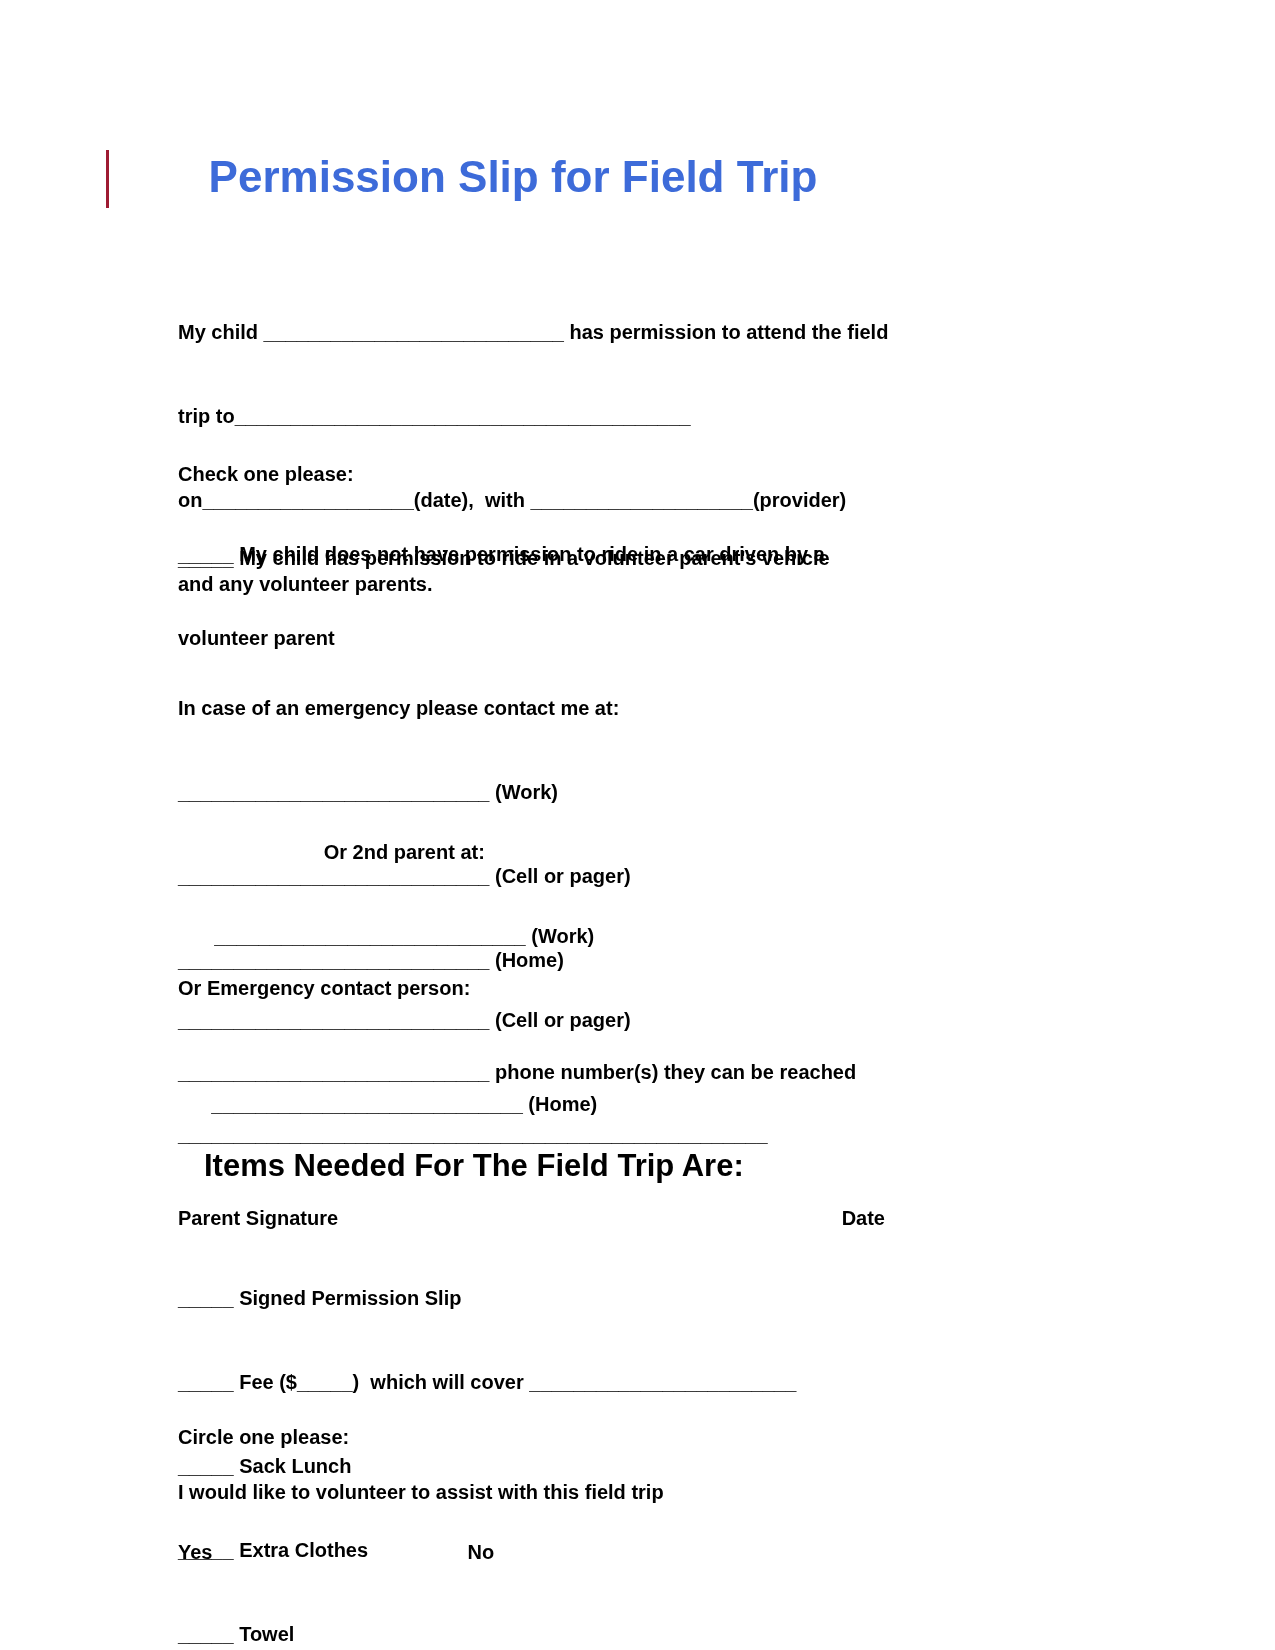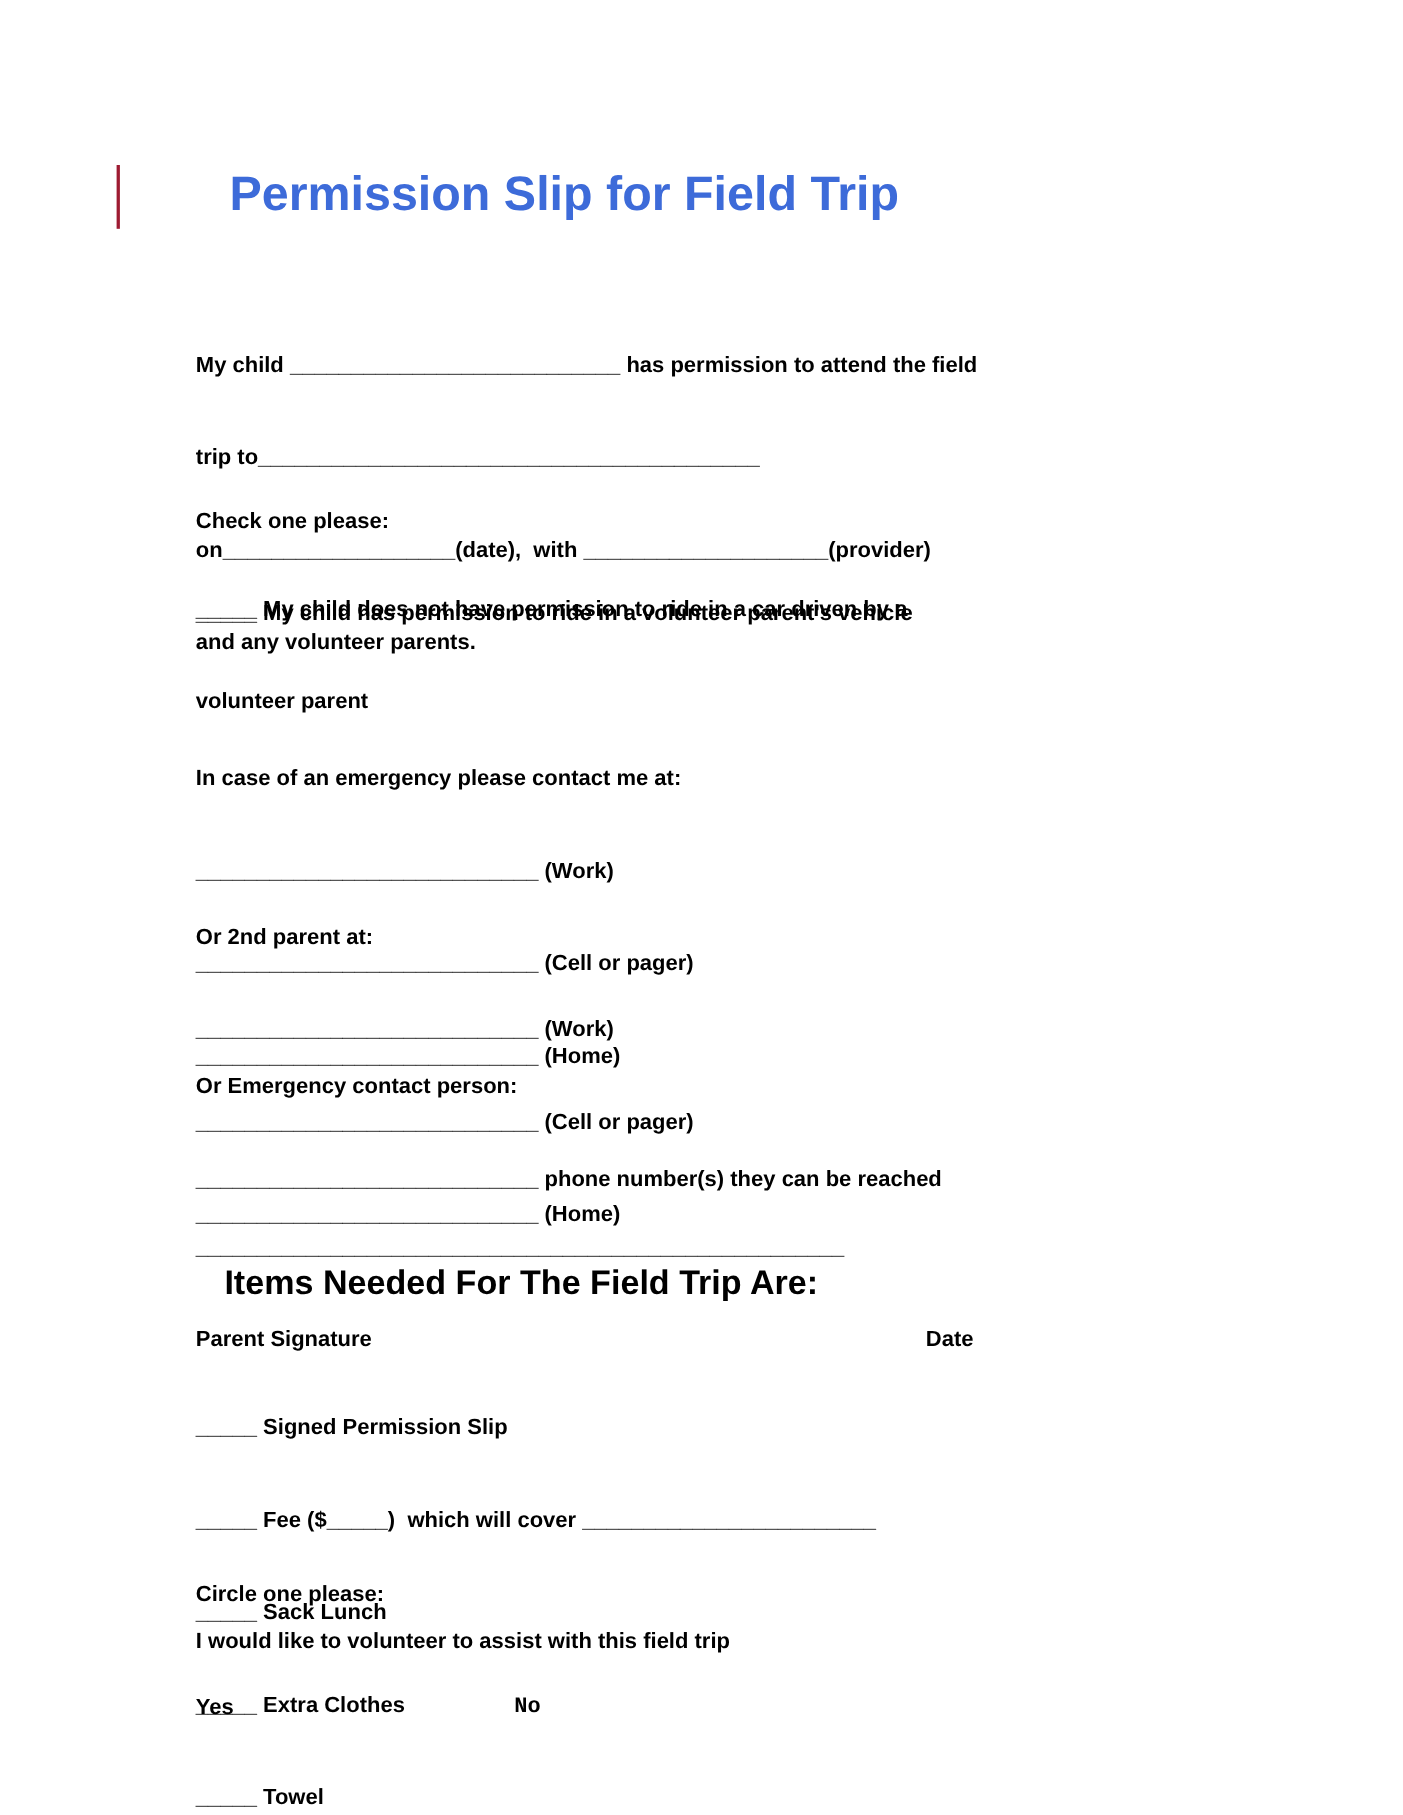--- a/index.html
+++ b/index.html
@@ -43,21 +43,21 @@
     display: flex;
     justify-content: space-between;
     width: 707px;
   }
   .items-heading {
     font-size: 31px;
     line-height: 36px;
     margin-left: 26px;
   }
   .yes-no { display: flex; }
-  .no-opt { margin-left: 255px; font-family: Liberation Mono, monospace; }
+  .no-opt { margin-left: 255px; }
 </style>
 </head>
 <body>
 
 <div class="page">
 
   <div class="change-bar"></div>
 
   <div class="doc-title">Permission Slip for Field Trip</div>
 
@@ -78,21 +78,21 @@
     <div>volunteer parent</div>
   </div>
 
   <div class="block" style="top:638px;">
     <div>In case of an emergency please contact me at:</div>
     <div>____________________________ (Work)</div>
     <div>____________________________ (Cell or pager)</div>
     <div>____________________________ (Home)</div>
   </div>
 
-  <div class="block" style="top:782px;">
+  <div class="block" style="top:782px;text-align:center;">
     <div>Or 2nd parent at:</div>
     <div>____________________________ (Work)</div>
     <div>____________________________ (Cell or pager)</div>
     <div>____________________________ (Home)</div>
   </div>
 
   <div class="block" style="top:918px;">
     <div>Or Emergency contact person:</div>
     <div>____________________________ phone number(s) they can be reached</div>
   </div>
@@ -109,21 +109,21 @@
 
   <div class="block" style="top:1228px;">
     <div>_____ Signed Permission Slip</div>
     <div>_____ Fee ($_____)  which will cover ________________________</div>
     <div>_____ Sack Lunch</div>
     <div>_____ Extra Clothes</div>
     <div>_____ Towel</div>
     
   </div>
 
-  <div class="block" style="top:1423px;margin-top:12px;">Circle one please:</div>
+  <div class="block" style="top:1423px;">Circle one please:</div>
 
   <div class="block" style="top:1478px;">I would like to volunteer to assist with this field trip</div>
 
   <div class="block yes-no" style="top:1538px;justify-content:center;">
     <span>Yes</span>
     <span class="no-opt">No</span>
   </div>
 
 </div>
 

